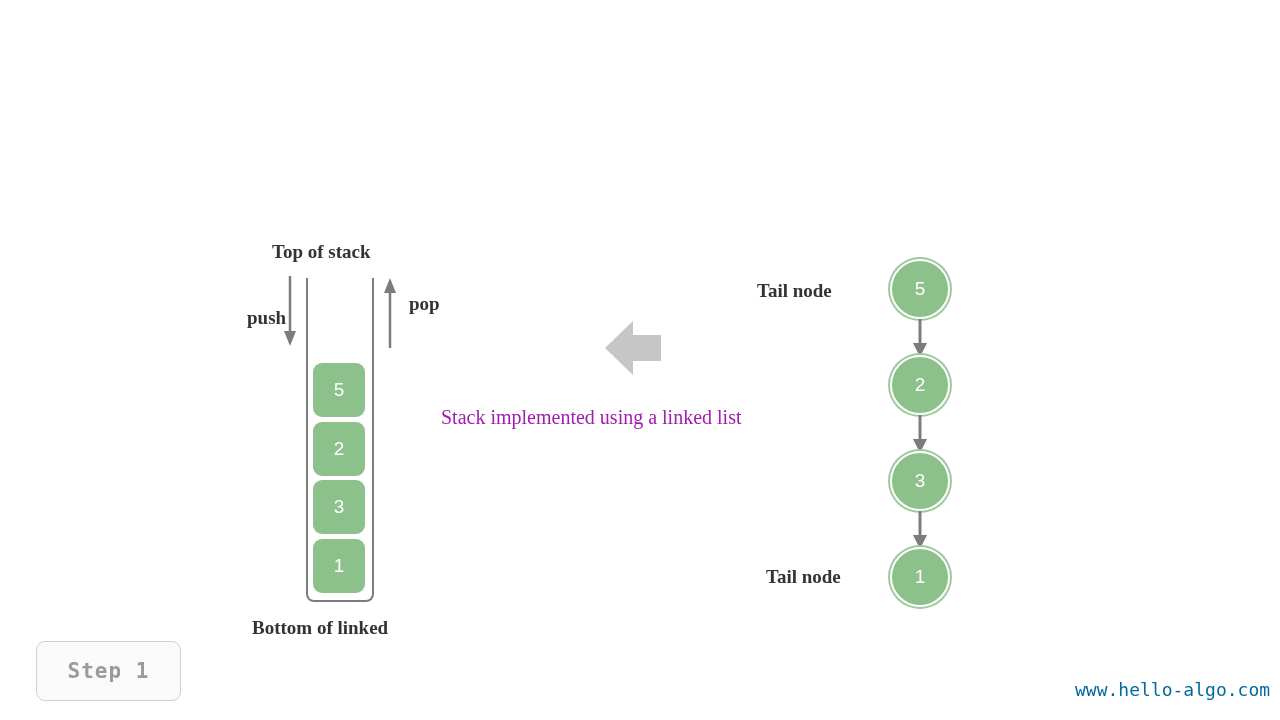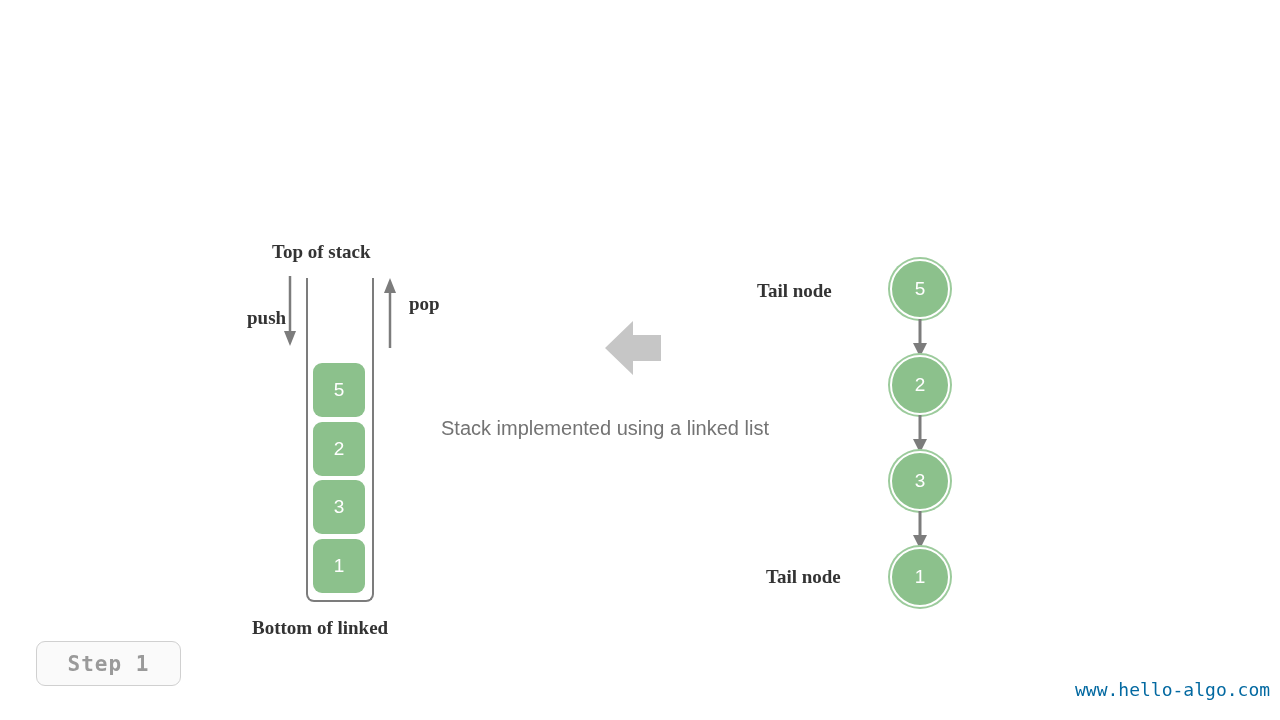--- a/index.html
+++ b/index.html
@@ -20,25 +20,24 @@
   .label-bold {
     position: absolute;
     font-family: Liberation Serif, serif;
     font-weight: bold;
     font-size: 19px;
     color: #333333;
     white-space: nowrap;
   }
   .caption {
     position: absolute;
-    font-family: Liberation Sans, sans-serif;
+    font-family: Liberation Serif, serif;
     font-size: 20px;
-    color: #737373;
+    color: #a21caf;
     white-space: nowrap;
-    margin-top: 11px;
   }
 
   
   .stack-frame {
     position: absolute;
     box-sizing: border-box;
     border-left: 2px solid #7c7c7c;
     border-right: 2px solid #7c7c7c;
     border-bottom: 2px solid #7c7c7c;
     border-top: none;
@@ -185,19 +184,19 @@
     <line x1="12" y1="0" x2="12" y2="28" stroke="#7c7c7c" stroke-width="3"></line>
     <polygon points="12,38 5,24 19,24" fill="#7c7c7c"></polygon>
   </svg>
 
   <div class="ll-node" style="left:890px; top:547px;">
     <span>1</span>
   </div>
 
   <div class="label-bold" style="left:766px; top:566px;">Tail node</div>
 
-  <div class="step-badge" style="left:36px; top:641px; width:145px; height:45px;">
+  <div class="step-badge" style="left:36px; top:641px; width:145px; height:60px;">
     <span>Step 1</span>
   </div>
 
   <div class="watermark" style="left:1075px; top:679px;">www.hello-algo.com</div>
 
 </div>
 
 </body></html>

